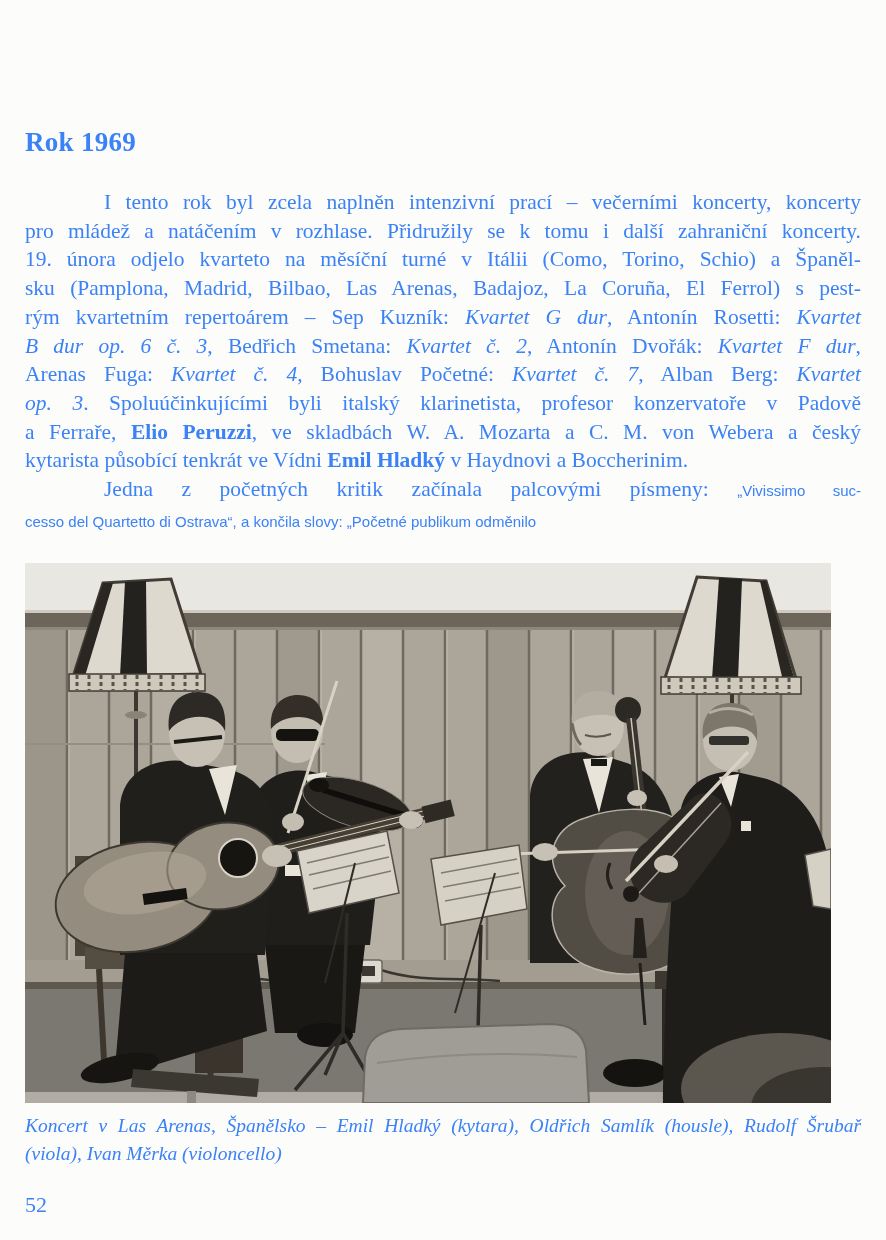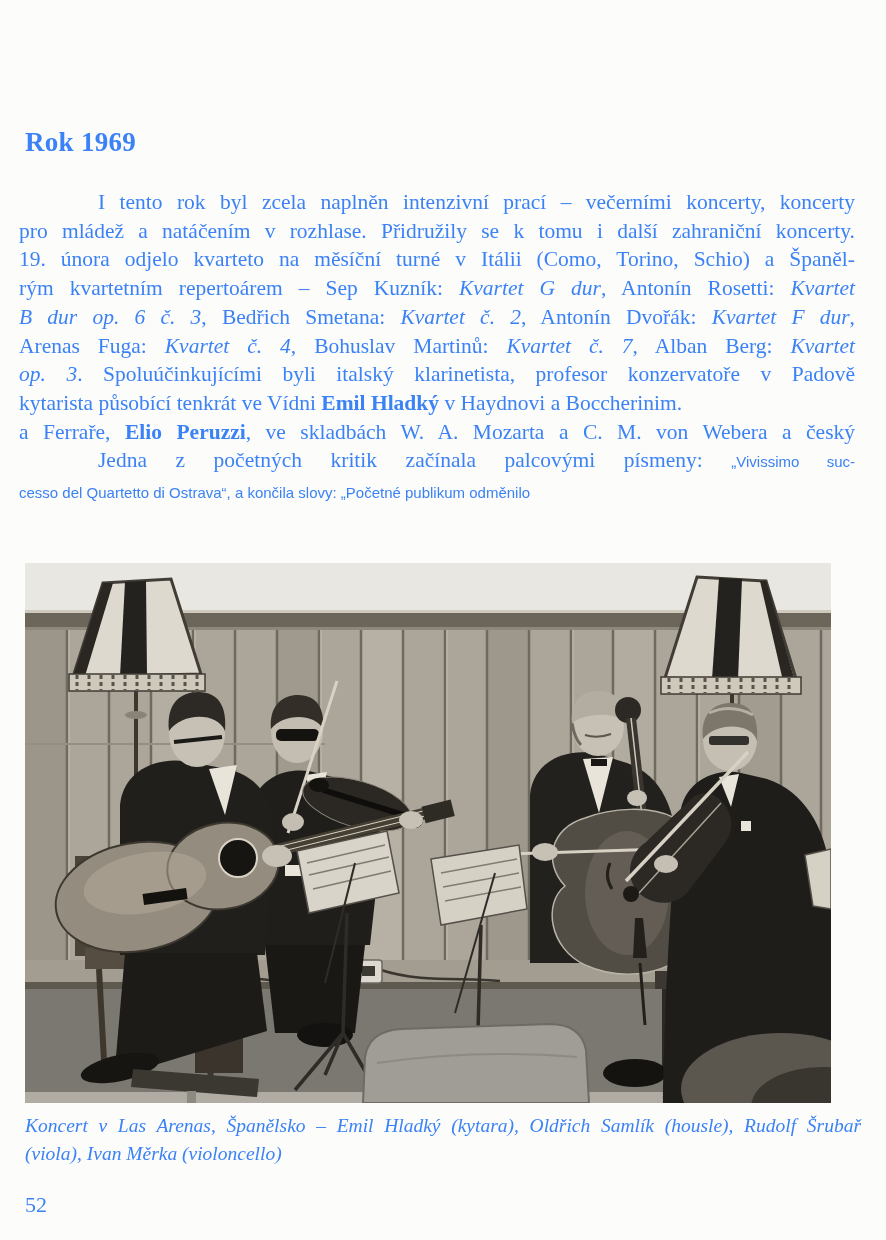--- a/index.html
+++ b/index.html
@@ -7,21 +7,21 @@
     position:relative; width:886px; height:1240px; margin:0 auto;
     background:#fcfcfb; color:#3b82f6;
     font-family:"Liberation Serif", serif;
     overflow:hidden;
   }
   .heading {
     position:absolute; left:25px; top:127px;
     font-size:27px; font-weight:bold; letter-spacing:0.3px;
   }
   .bodytext {
-    position:absolute; left:19px; top:188px; width:836px;
+    position:absolute; left:25px; top:188px; width:836px;
     font-size:21.5px;
   }
   .tline { line-height:28.7px; text-align:justify; text-align-last:justify; white-space:normal; }
   .tline.last { text-align-last:left; }
   .tline.indent { text-indent:79px; }
   .r-i { font-style:italic; }
   .r-b { font-weight:bold; }
   .r-sans { font-family:"Liberation Sans", sans-serif; font-size:15px; }
   .photo {
     position:absolute; left:25px; top:563px; width:806px; height:540px;
@@ -42,26 +42,27 @@
 
 <div class="page">
 
   <div class="heading">Rok 1969</div>
 
   <div class="bodytext">
     <div>
         <div class="tline indent"><span>I tento rok byl zcela naplněn intenzivní prací – večerními koncerty, koncerty</span></div>
         <div class="tline"><span>pro mládež a natáčením v rozhlase. Přidružily se k tomu i další zahraniční koncerty.</span></div>
         <div class="tline"><span>19. února odjelo kvarteto na měsíční turné v Itálii (Como, Torino, Schio) a Španěl-</span></div>
+        <div class="tline"><span>sku (Pamplona, Madrid, Bilbao, Las Arenas, Badajoz, La Coruña, El Ferrol) s pest-</span></div>
         <div class="tline"><span>rým kvartetním repertoárem – Sep Kuzník: </span><span class="r-i">Kvartet G dur</span><span>, Antonín Rosetti: </span><span class="r-i">Kvartet</span></div>
         <div class="tline"><span class="r-i">B dur op. 6 č. 3</span><span>, Bedřich Smetana: </span><span class="r-i">Kvartet č. 2</span><span>, Antonín Dvořák: </span><span class="r-i">Kvartet F dur</span><span>,</span></div>
-        <div class="tline"><span>Arenas Fuga: </span><span class="r-i">Kvartet č. 4</span><span>, Bohuslav Martinů: </span><span class="r-i">Kvartet č. 7</span><span>, Alban Berg: </span><span class="r-i">Kvartet</span></div>
+        <div class="tline"><span>Arenas Fuga: </span><span class="r-i">Kvartet č. 4</span><span>, Bohuslav Početné: </span><span class="r-i">Kvartet č. 7</span><span>, Alban Berg: </span><span class="r-i">Kvartet</span></div>
         <div class="tline"><span class="r-i">op. 3</span><span>. Spoluúčinkujícími byli italský klarinetista, profesor konzervatoře v Padově</span></div>
+        <div class="tline"><span>a Ferraře, </span><span class="r-b">Elio Peruzzi</span><span>, ve skladbách W. A. Mozarta a C. M. von Webera a český</span></div>
         <div class="tline last"><span>kytarista působící tenkrát ve Vídni </span><span class="r-b">Emil Hladký</span><span> v Haydnovi a Boccherinim.</span></div>
-        <div class="tline"><span>a Ferraře, </span><span class="r-b">Elio Peruzzi</span><span>, ve skladbách W. A. Mozarta a C. M. von Webera a český</span></div>
       </div>
     <div>
         <div class="tline indent"><span>Jedna z početných kritik začínala palcovými písmeny: </span><span class="r-sans">„Vivissimo suc-</span></div>
         <div class="tline last"><span class="r-sans">cesso del Quartetto di Ostrava“, a končila slovy: „Početné publikum odměnilo</span></div>
       </div>
   </div>
 
   <figure class="photo" style="margin:0">
     <svg viewBox="0 0 806 540" preserveAspectRatio="none">
 

